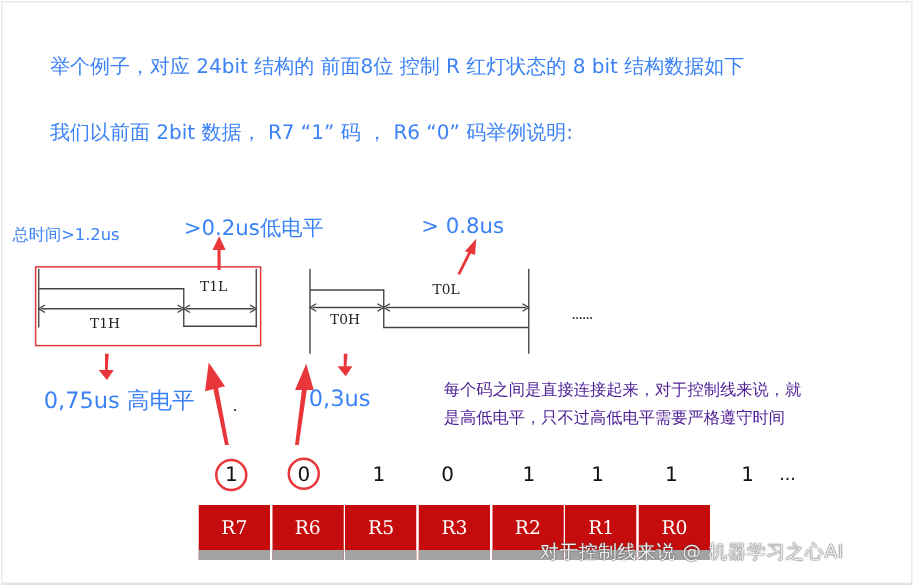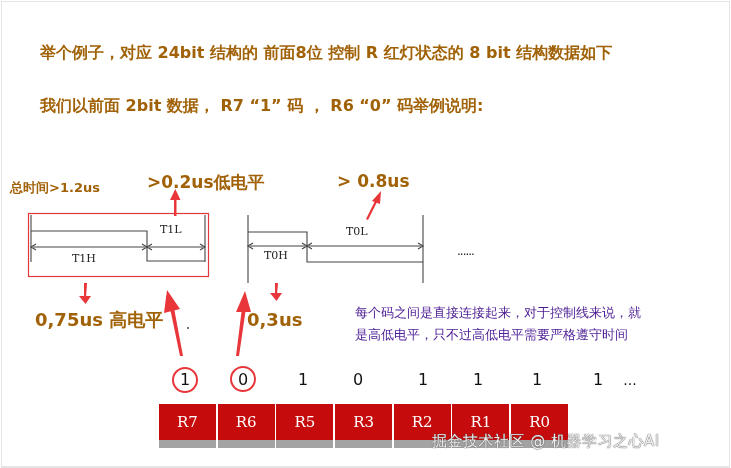--- a/index.html
+++ b/index.html
@@ -6,21 +6,21 @@
   body {
     width: 731px; height: 468px; overflow: hidden; position: relative;
     background: #ffffff;
     font-family: "DejaVu Sans", "Liberation Sans", sans-serif;
   }
   .frame {
     position: absolute; left: 1px; top: 1px; width: 727px; height: 464px;
     border: 1px solid #e4e4e4; border-bottom-width: 2px; background: #fff;
   }
   .abs { position: absolute; white-space: nowrap; }
-  .red { color: #a16207; font-weight: bold; }
+  .red { color: #3b82f6; }
   .heading { font-size: 16px; letter-spacing: 0px; }
 
   #line1 { left: 40px; top: 43px; }
   #line2 { left: 40px; top: 96px; }
 
   .label-sm { font-size: 13px; }
   .label-md { font-size: 17px; }
   .label-lg { font-size: 18px; }
 
   .diagram-text { font-family: "DejaVu Serif", "Liberation Serif", serif; color: #222; font-size: 11px; }
@@ -147,13 +147,13 @@
 <div class="regs">
   <div class="reg">R7</div>
   <div class="reg">R6</div>
   <div class="reg">R5</div>
   <div class="reg">R3</div>
   <div class="reg">R2</div>
   <div class="reg">R1</div>
   <div class="reg">R0</div>
 </div>
 
-<div class="watermark">掘金技术社区 @ 机器学习之心AI</div>
+<div class="watermark">对于控制线来说 @ 机器学习之心AI</div>
 
 </body></html>

